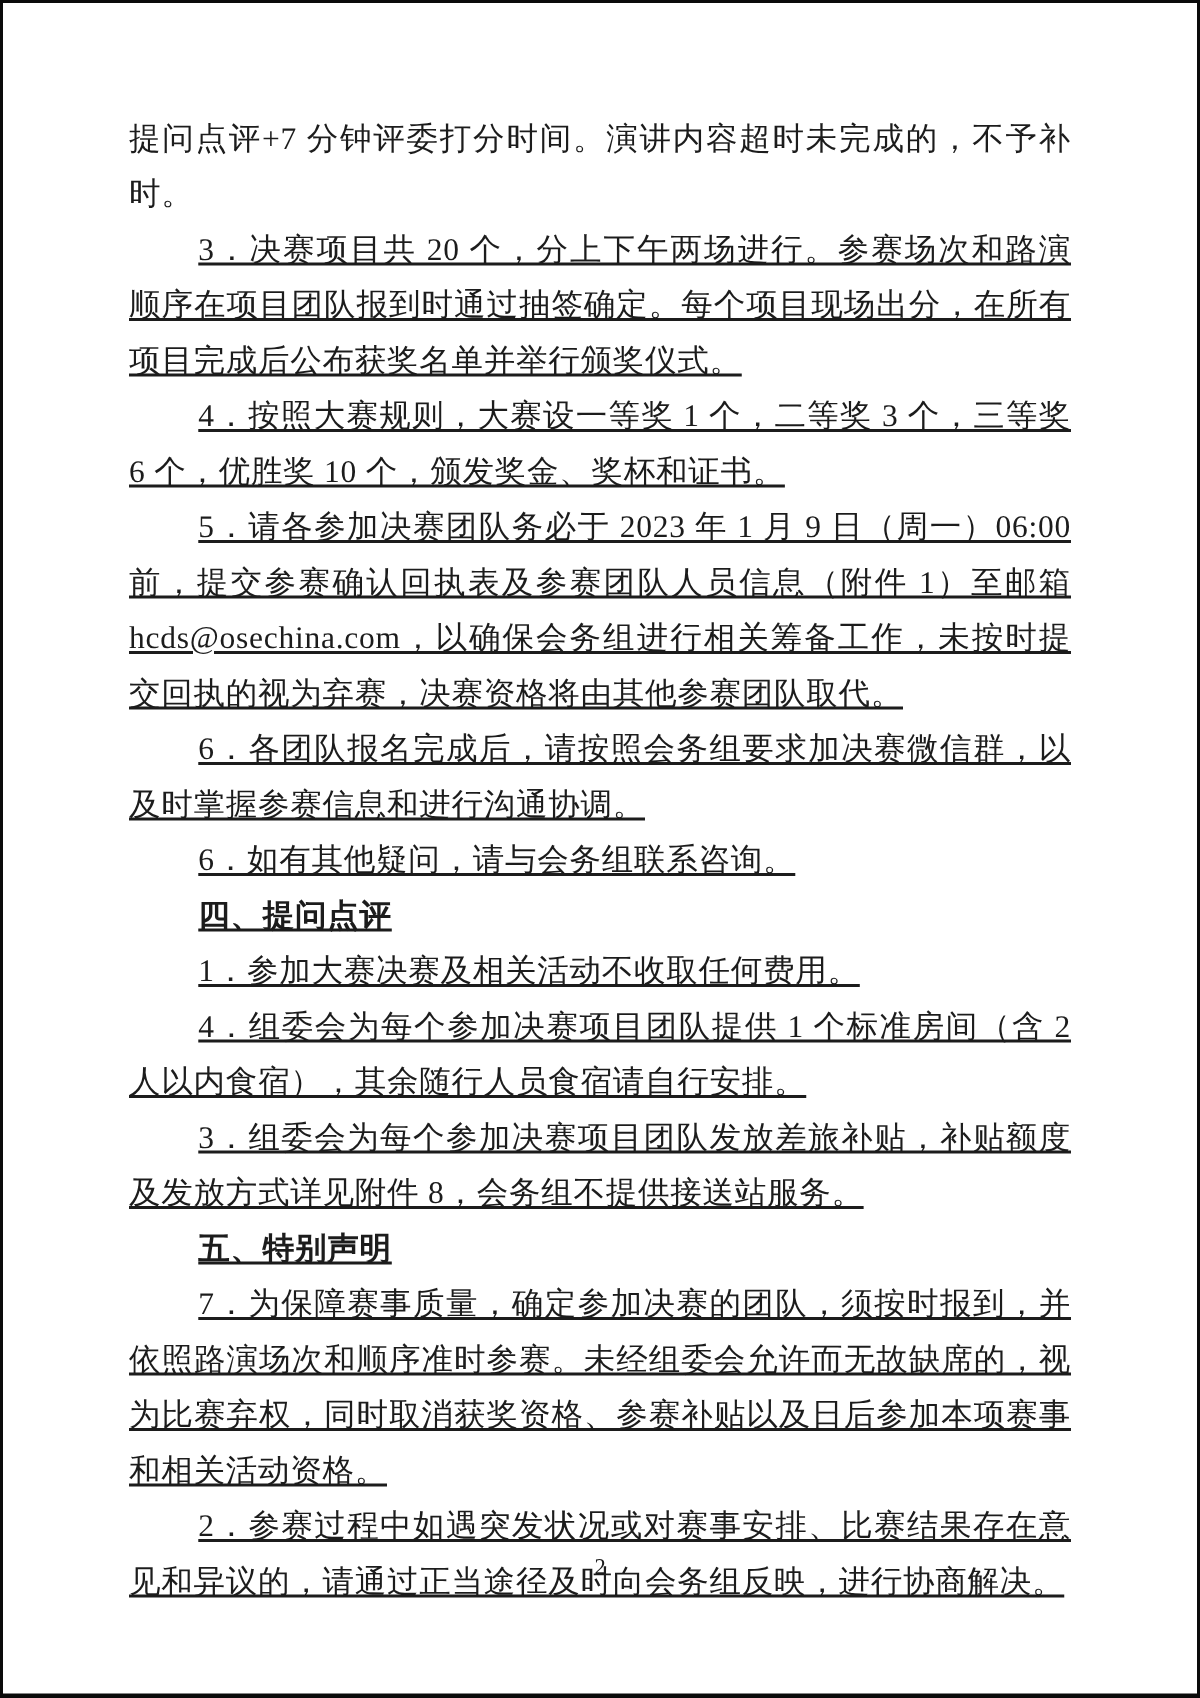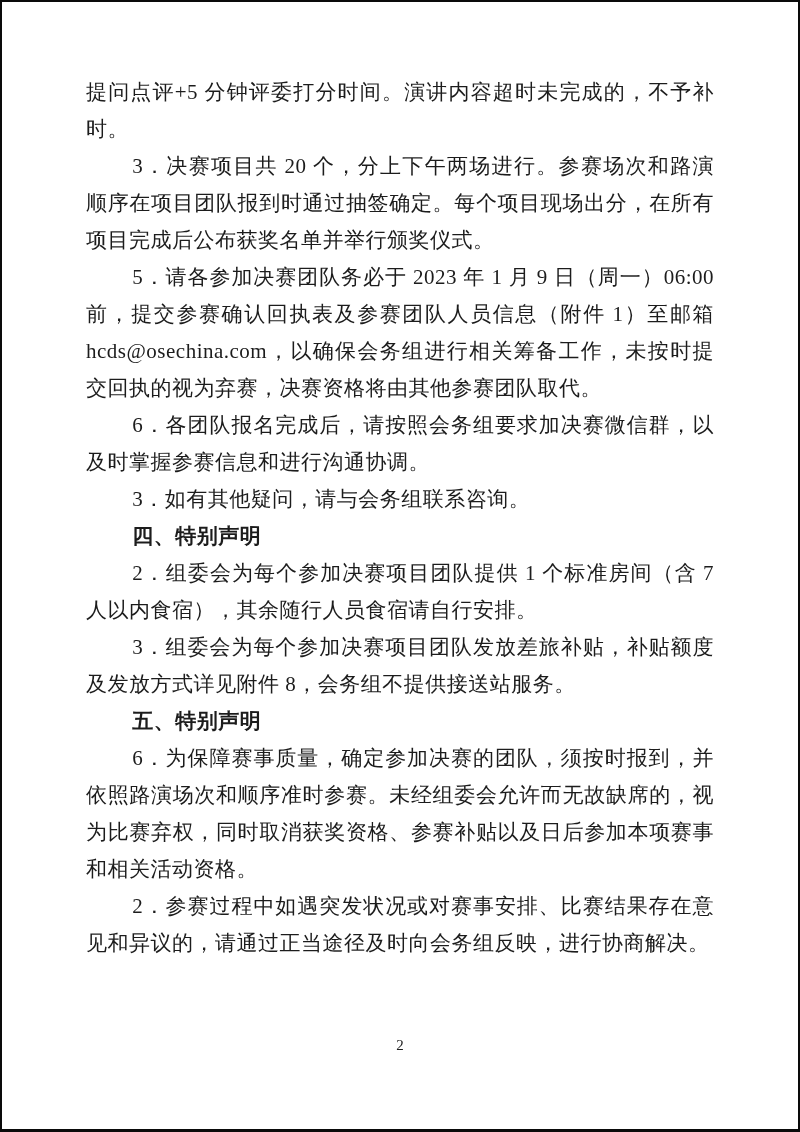--- a/index.html
+++ b/index.html
@@ -28,46 +28,49 @@
   .para {
     margin: 0;
     font-size: 21px;
     line-height: 37px;
     text-align: justify;
     letter-spacing: 0.5px;
     word-break: break-word;
   }
   .para.indent {
     text-indent: 2.2em;
+    text-decoration: underline;
   }
   .para.heading {
     font-weight: bold;
   }
   .page-number {
     position: absolute;
     top: 1032px;
     left: 0;
     right: 0;
     text-align: center;
     font-size: 15px;
     line-height: 22px;
     color: #1c1c1c;
   }
 </style>
 </head>
 <body>
 
 <div class="page">
   <div class="content" id="document-content">
-      <p class="para">提问点评+5 分钟评委打分时间。演讲内容超时未完成的，不予补时。</p>
+      <p class="para">提问点评+7 分钟评委打分时间。演讲内容超时未完成的，不予补时。</p>
       <p class="para indent">3．决赛项目共 20 个，分上下午两场进行。参赛场次和路演顺序在项目团队报到时通过抽签确定。每个项目现场出分，在所有项目完成后公布获奖名单并举行颁奖仪式。</p>
+      <p class="para indent">4．按照大赛规则，大赛设一等奖 1 个，二等奖 3 个，三等奖 6 个，优胜奖 10 个，颁发奖金、奖杯和证书。</p>
       <p class="para indent">5．请各参加决赛团队务必于 2023 年 1 月 9 日（周一）06:00 前，提交参赛确认回执表及参赛团队人员信息（附件 1）至邮箱 hcds@osechina.com，以确保会务组进行相关筹备工作，未按时提交回执的视为弃赛，决赛资格将由其他参赛团队取代。</p>
       <p class="para indent">6．各团队报名完成后，请按照会务组要求加决赛微信群，以及时掌握参赛信息和进行沟通协调。</p>
-      <p class="para indent">3．如有其他疑问，请与会务组联系咨询。</p>
-      <p class="para heading indent">四、特别声明</p>
-      <p class="para indent">2．组委会为每个参加决赛项目团队提供 1 个标准房间（含 7 人以内食宿），其余随行人员食宿请自行安排。</p>
+      <p class="para indent">6．如有其他疑问，请与会务组联系咨询。</p>
+      <p class="para heading indent">四、提问点评</p>
+      <p class="para indent">1．参加大赛决赛及相关活动不收取任何费用。</p>
+      <p class="para indent">4．组委会为每个参加决赛项目团队提供 1 个标准房间（含 2 人以内食宿），其余随行人员食宿请自行安排。</p>
       <p class="para indent">3．组委会为每个参加决赛项目团队发放差旅补贴，补贴额度及发放方式详见附件 8，会务组不提供接送站服务。</p>
       <p class="para heading indent">五、特别声明</p>
-      <p class="para indent">6．为保障赛事质量，确定参加决赛的团队，须按时报到，并依照路演场次和顺序准时参赛。未经组委会允许而无故缺席的，视为比赛弃权，同时取消获奖资格、参赛补贴以及日后参加本项赛事和相关活动资格。</p>
+      <p class="para indent">7．为保障赛事质量，确定参加决赛的团队，须按时报到，并依照路演场次和顺序准时参赛。未经组委会允许而无故缺席的，视为比赛弃权，同时取消获奖资格、参赛补贴以及日后参加本项赛事和相关活动资格。</p>
       <p class="para indent">2．参赛过程中如遇突发状况或对赛事安排、比赛结果存在意见和异议的，请通过正当途径及时向会务组反映，进行协商解决。</p>
     </div>
   <div class="page-number">2</div>
 </div>
 
 </body></html>

